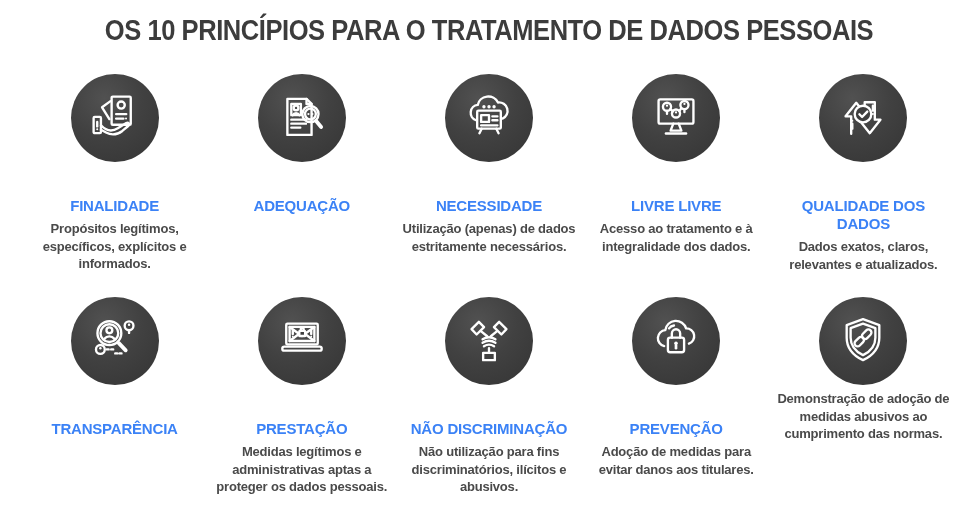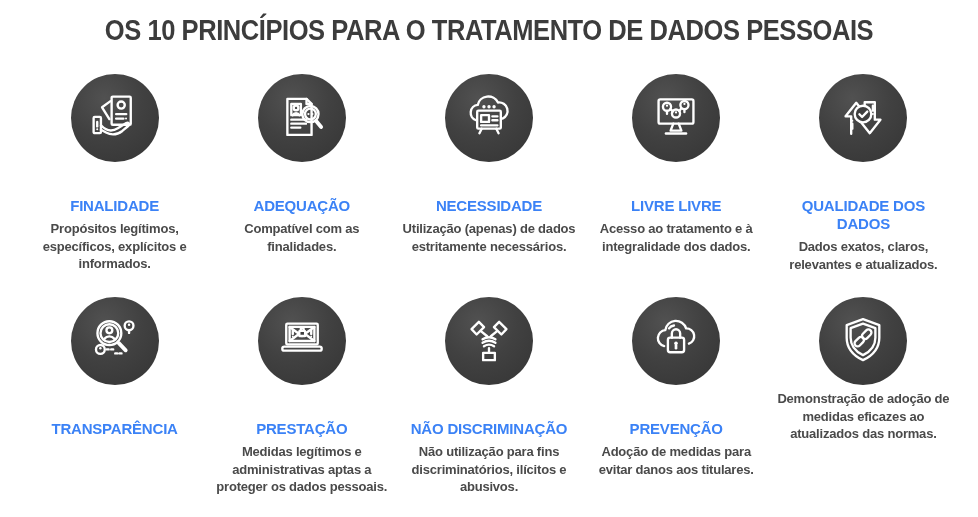--- a/index.html
+++ b/index.html
@@ -90,21 +90,20 @@
           <path d="M15.7 21.5 a3.3 3 0 0 1 6 0"></path>
           <path d="M14.5 25.5 h13 M14.5 29 h13 M14.5 32.5 h8"></path>
           <circle cx="31.5" cy="20.5" r="7.2"></circle>
           <circle cx="31.5" cy="20.5" r="4.8"></circle>
           <circle class="fill" cx="29.7" cy="20.5" r="1"></circle>
           <circle class="fill" cx="33.3" cy="20.5" r="1"></circle>
           <path class="thick" d="M36.6 26.6 l4.4 5.4"></path>
         </svg>
       </div>
       <div class="heading">ADEQUAÇÃO</div>
-      <div class="desc">Compatível com as finalidades.</div>
     </div>
 
     <div class="cell">
       <div class="circle">
         <svg class="ico" viewBox="0 0 48 48">
           <path d="M12.5 26 a7 7 0 0 1 1.5 -13.6 A9.5 9 0 0 1 32 10.2 a7.5 7.5 0 0 1 4 14.3"></path>
           <circle class="fill" cx="19.5" cy="14" r="1.5"></circle>
           <circle class="fill" cx="24" cy="14" r="1.5"></circle>
           <circle class="fill" cx="28.5" cy="14" r="1.5"></circle>
           <rect x="13.5" y="17.5" width="21" height="16" rx="1"></rect>
@@ -227,17 +226,17 @@
 
     <div class="cell">
       <div class="circle">
         <svg class="ico" viewBox="0 0 48 48">
           <path d="M24 4.5 L38.5 9.8 V21 c0 9.3 -6.2 16 -14.5 20 C15.7 37 9.5 30.3 9.5 21 V9.8 z"></path>
           <path d="M24 8.5 L35 12.6 V21 c0 7.2 -4.7 12.4 -11 15.6 C17.7 33.4 13 28.2 13 21 v-8.4 z"></path>
           <rect x="15.9" y="21.9" width="9.6" height="5.4" rx="2.7" transform="rotate(-45 20.7 24.6)"></rect>
           <rect x="22.5" y="15.3" width="9.6" height="5.4" rx="2.7" transform="rotate(-45 27.3 18)"></rect>
         </svg>
       </div>
-      <div class="desc">Demonstração de adoção de medidas eficazes ao atualizados das normas.</div>
+      <div class="desc">Demonstração de adoção de medidas abusivos ao cumprimento das normas.</div>
     </div>
 
   </div>
 </div>
 
 </body></html>

